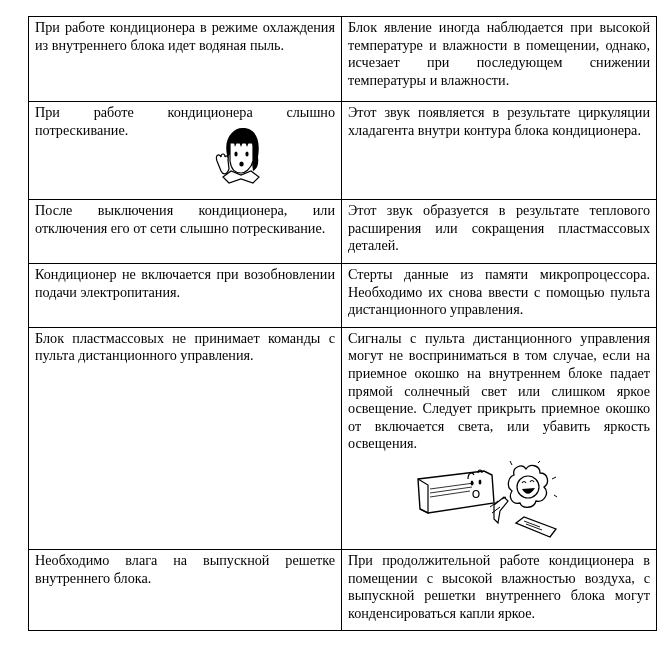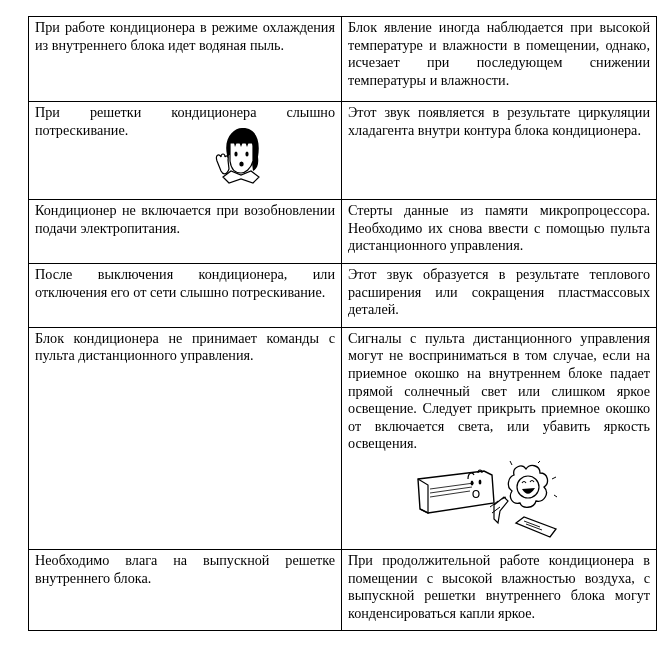--- a/index.html
+++ b/index.html
@@ -57,21 +57,21 @@
     <tr style="height:85px">
       <td>
         <span class="cell-text">При работе кондиционера в режиме охлаждения из внутреннего блока идет водяная пыль.</span>
       </td>
       <td>
         <span class="cell-text">Блок явление иногда наблюдается при высокой температуре и влажности в помещении, однако, исчезает при последующем снижении температуры и влажности.</span>
       </td>
     </tr>
     <tr style="height:92px">
       <td>
-        <span class="cell-text">При решетки кондиционера слышно потрескивание.</span>
+        <span class="cell-text">При работе кондиционера слышно потрескивание.</span>
         <span class="illus girl-wrap">
           <svg class="girl-svg" width="52" height="62" viewBox="0 0 52 62">
 
             <path d="M14 30 C10 12, 22 2, 30 3 C42 3, 48 14, 45 32 C46 40, 44 44, 40 46 L38 30 L16 30 L14 46 C10 44, 9 38, 14 30 Z" fill="#000"></path>
 
             <path d="M17 18 L40 18 L40 36 C38 44, 32 48, 28 48 C22 48, 18 44, 17 36 Z" fill="#fff" stroke="#000" stroke-width="1.2"></path>
 
             <path d="M16 20 L20 14 L22 22 L25 14 L28 22 L31 14 L34 22 L37 14 L40 21 L42 12 L16 12 Z" fill="#000"></path>
 
             <ellipse cx="23" cy="29" rx="1.6" ry="2.6" fill="#000"></ellipse>
@@ -84,37 +84,37 @@
             <path d="M10 52 L18 46 L28 50 L38 46 L46 52 L40 58 L28 54 L16 58 Z" fill="#fff" stroke="#000" stroke-width="1.2"></path>
           </svg>
         </span>
       </td>
       <td>
         <span class="cell-text">Этот звук появляется в результате циркуляции хладагента внутри контура блока кондиционера.</span>
       </td>
     </tr>
     <tr style="height:53px">
       <td>
+        <span class="cell-text">После выключения кондиционера, или отключения его от сети слышно потрескивание.</span>
+      </td>
+      <td>
+        <span class="cell-text">Этот звук образуется в результате теплового расширения или сокращения пластмассовых деталей.</span>
+      </td>
+    </tr>
+    <tr style="height:53px">
+      <td>
         <span class="cell-text">Кондиционер не включается при возобновлении подачи электропитания.</span>
       </td>
       <td>
         <span class="cell-text">Стерты данные из памяти микропроцессора. Необходимо их снова ввести с помощью пульта дистанционного управления.</span>
       </td>
     </tr>
-    <tr style="height:53px">
-      <td>
-        <span class="cell-text">После выключения кондиционера, или отключения его от сети слышно потрескивание.</span>
-      </td>
-      <td>
-        <span class="cell-text">Этот звук образуется в результате теплового расширения или сокращения пластмассовых деталей.</span>
-      </td>
-    </tr>
     <tr style="height:211px">
       <td>
-        <span class="cell-text">Блок кондиционера не принимает команды с пульта дистанционного управления.</span>
+        <span class="cell-text">Блок пластмассовых не принимает команды с пульта дистанционного управления.</span>
       </td>
       <td>
         <span class="cell-text">Сигналы с пульта дистанционного управления могут не восприниматься в том случае, если на приемное окошко на внутреннем блоке падает прямой солнечный свет или слишком яркое освещение. Следует прикрыть приемное окошко от включается света, или убавить яркость освещения.</span>
         <span class="illus ac-wrap">
           <svg class="ac-svg" width="150" height="80" viewBox="0 0 150 80">
 
             <path d="M4 18 L70 10 L78 14 L80 42 L14 52 L6 48 Z" fill="#fff" stroke="#000" stroke-width="1.4"></path>
             <path d="M6 48 L14 52 L14 24 L4 18" fill="none" stroke="#000" stroke-width="1.2"></path>
             <line x1="16" y1="28" x2="60" y2="22" stroke="#000" stroke-width="0.8"></line>
             <line x1="16" y1="32" x2="58" y2="26" stroke="#000" stroke-width="0.8"></line>

